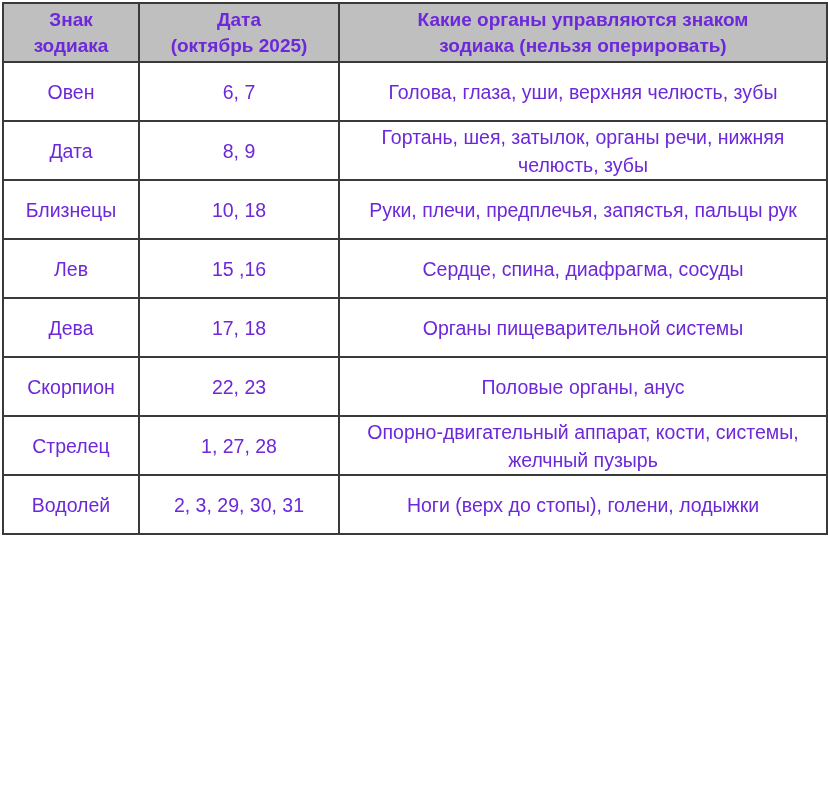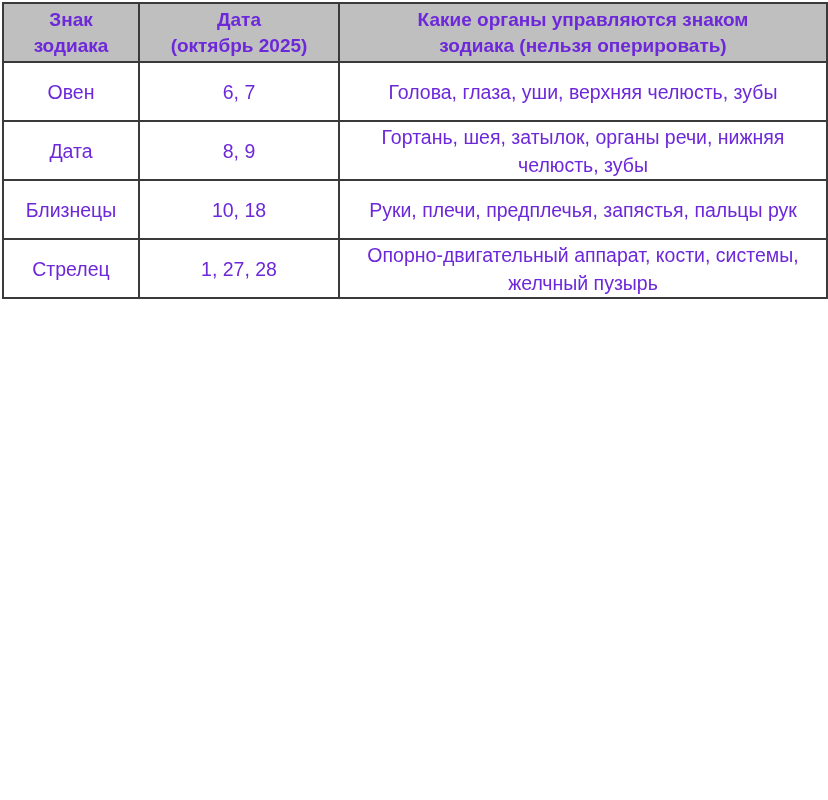--- a/index.html
+++ b/index.html
@@ -87,18 +87,38 @@
       <td class="center">Дата</td>
       <td class="center">8, 9</td>
       <td class="organs">Гортань, шея, затылок, органы речи, нижняя челюсть, зубы</td>
     </tr>
     <tr>
       <td class="center">Близнецы</td>
       <td class="center">10, 18</td>
       <td class="organs">Руки, плечи, предплечья, запястья, пальцы рук</td>
     </tr>
     <tr>
+      <td class="center">Лев</td>
+      <td class="center">15 ,16</td>
+      <td class="organs">Сердце, спина, диафрагма, сосуды</td>
+    </tr>
+    <tr>
+      <td class="center">Дева</td>
+      <td class="center">17, 18</td>
+      <td class="organs">Органы пищеварительной системы</td>
+    </tr>
+    <tr>
+      <td class="center">Скорпион</td>
+      <td class="center">22, 23</td>
+      <td class="organs">Половые органы, анус</td>
+    </tr>
+    <tr>
       <td class="center">Стрелец</td>
       <td class="center">1, 27, 28</td>
       <td class="organs">Опорно-двигательный аппарат, кости, системы, желчный пузырь</td>
+    </tr>
+    <tr>
+      <td class="center">Водолей</td>
+      <td class="center">2, 3, 29, 30, 31</td>
+      <td class="organs">Ноги (верх до стопы), голени, лодыжки</td>
     </tr>
   </tbody>
 </table>
 
 </body></html>

